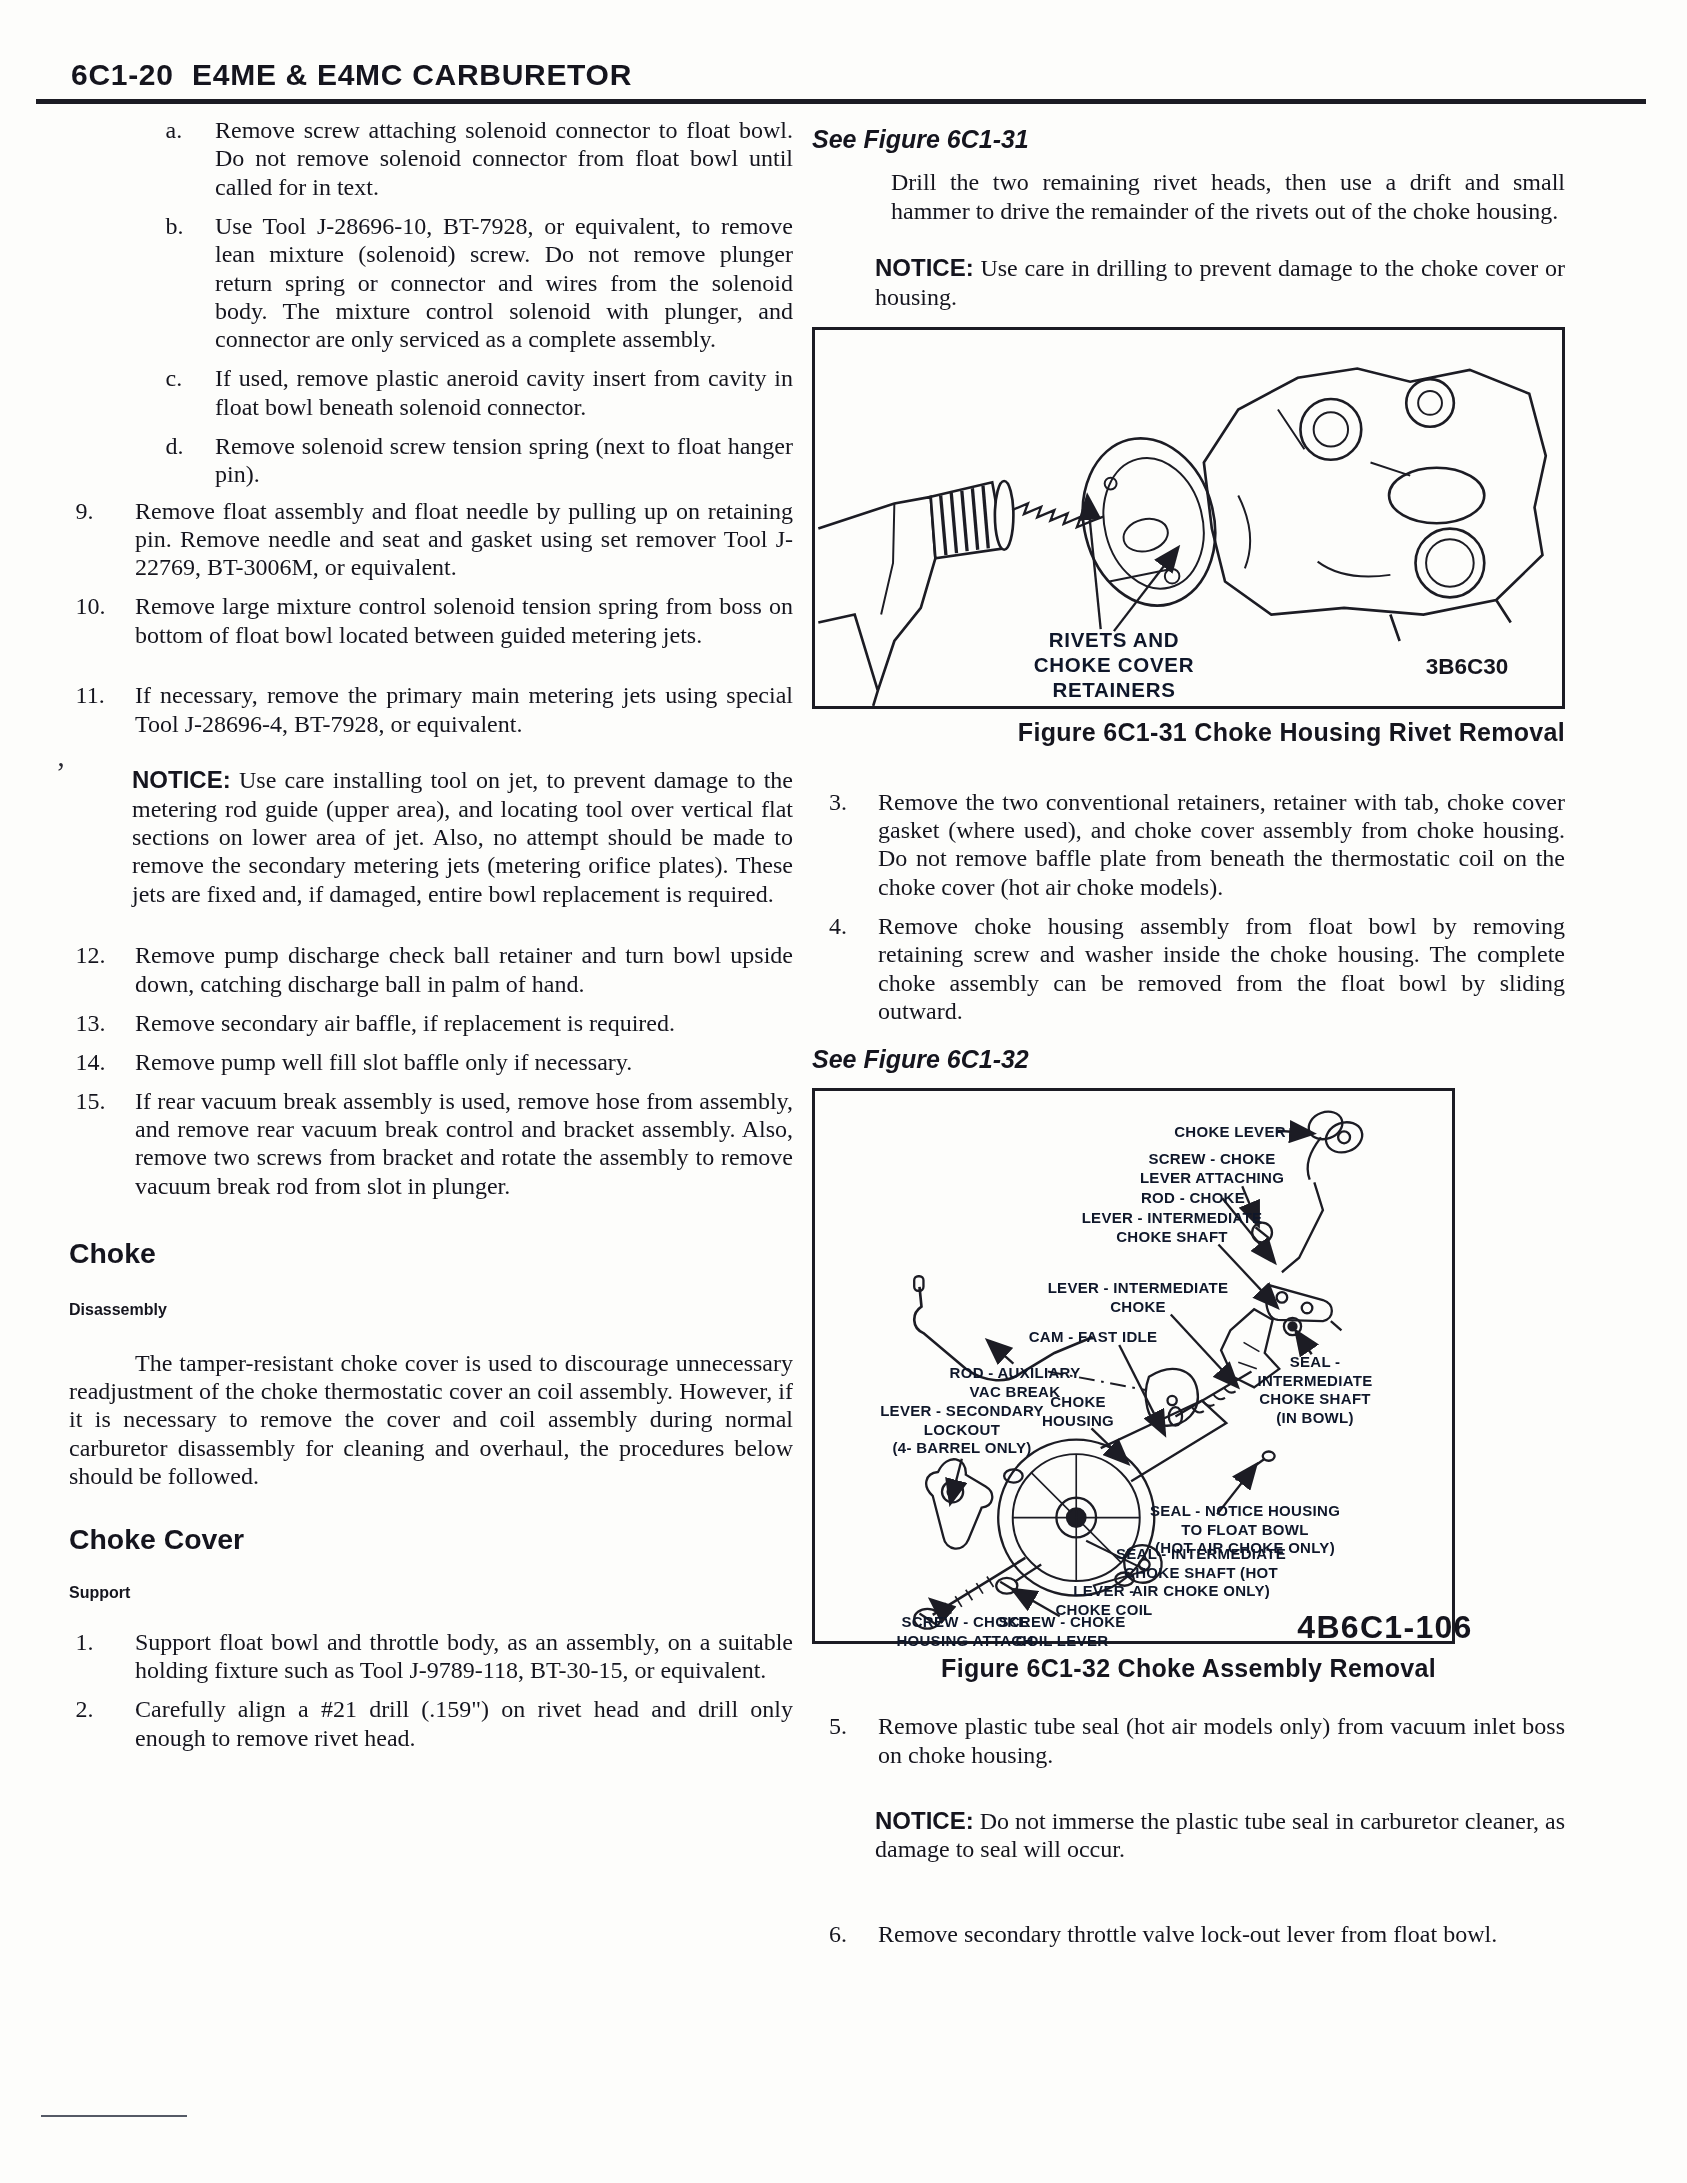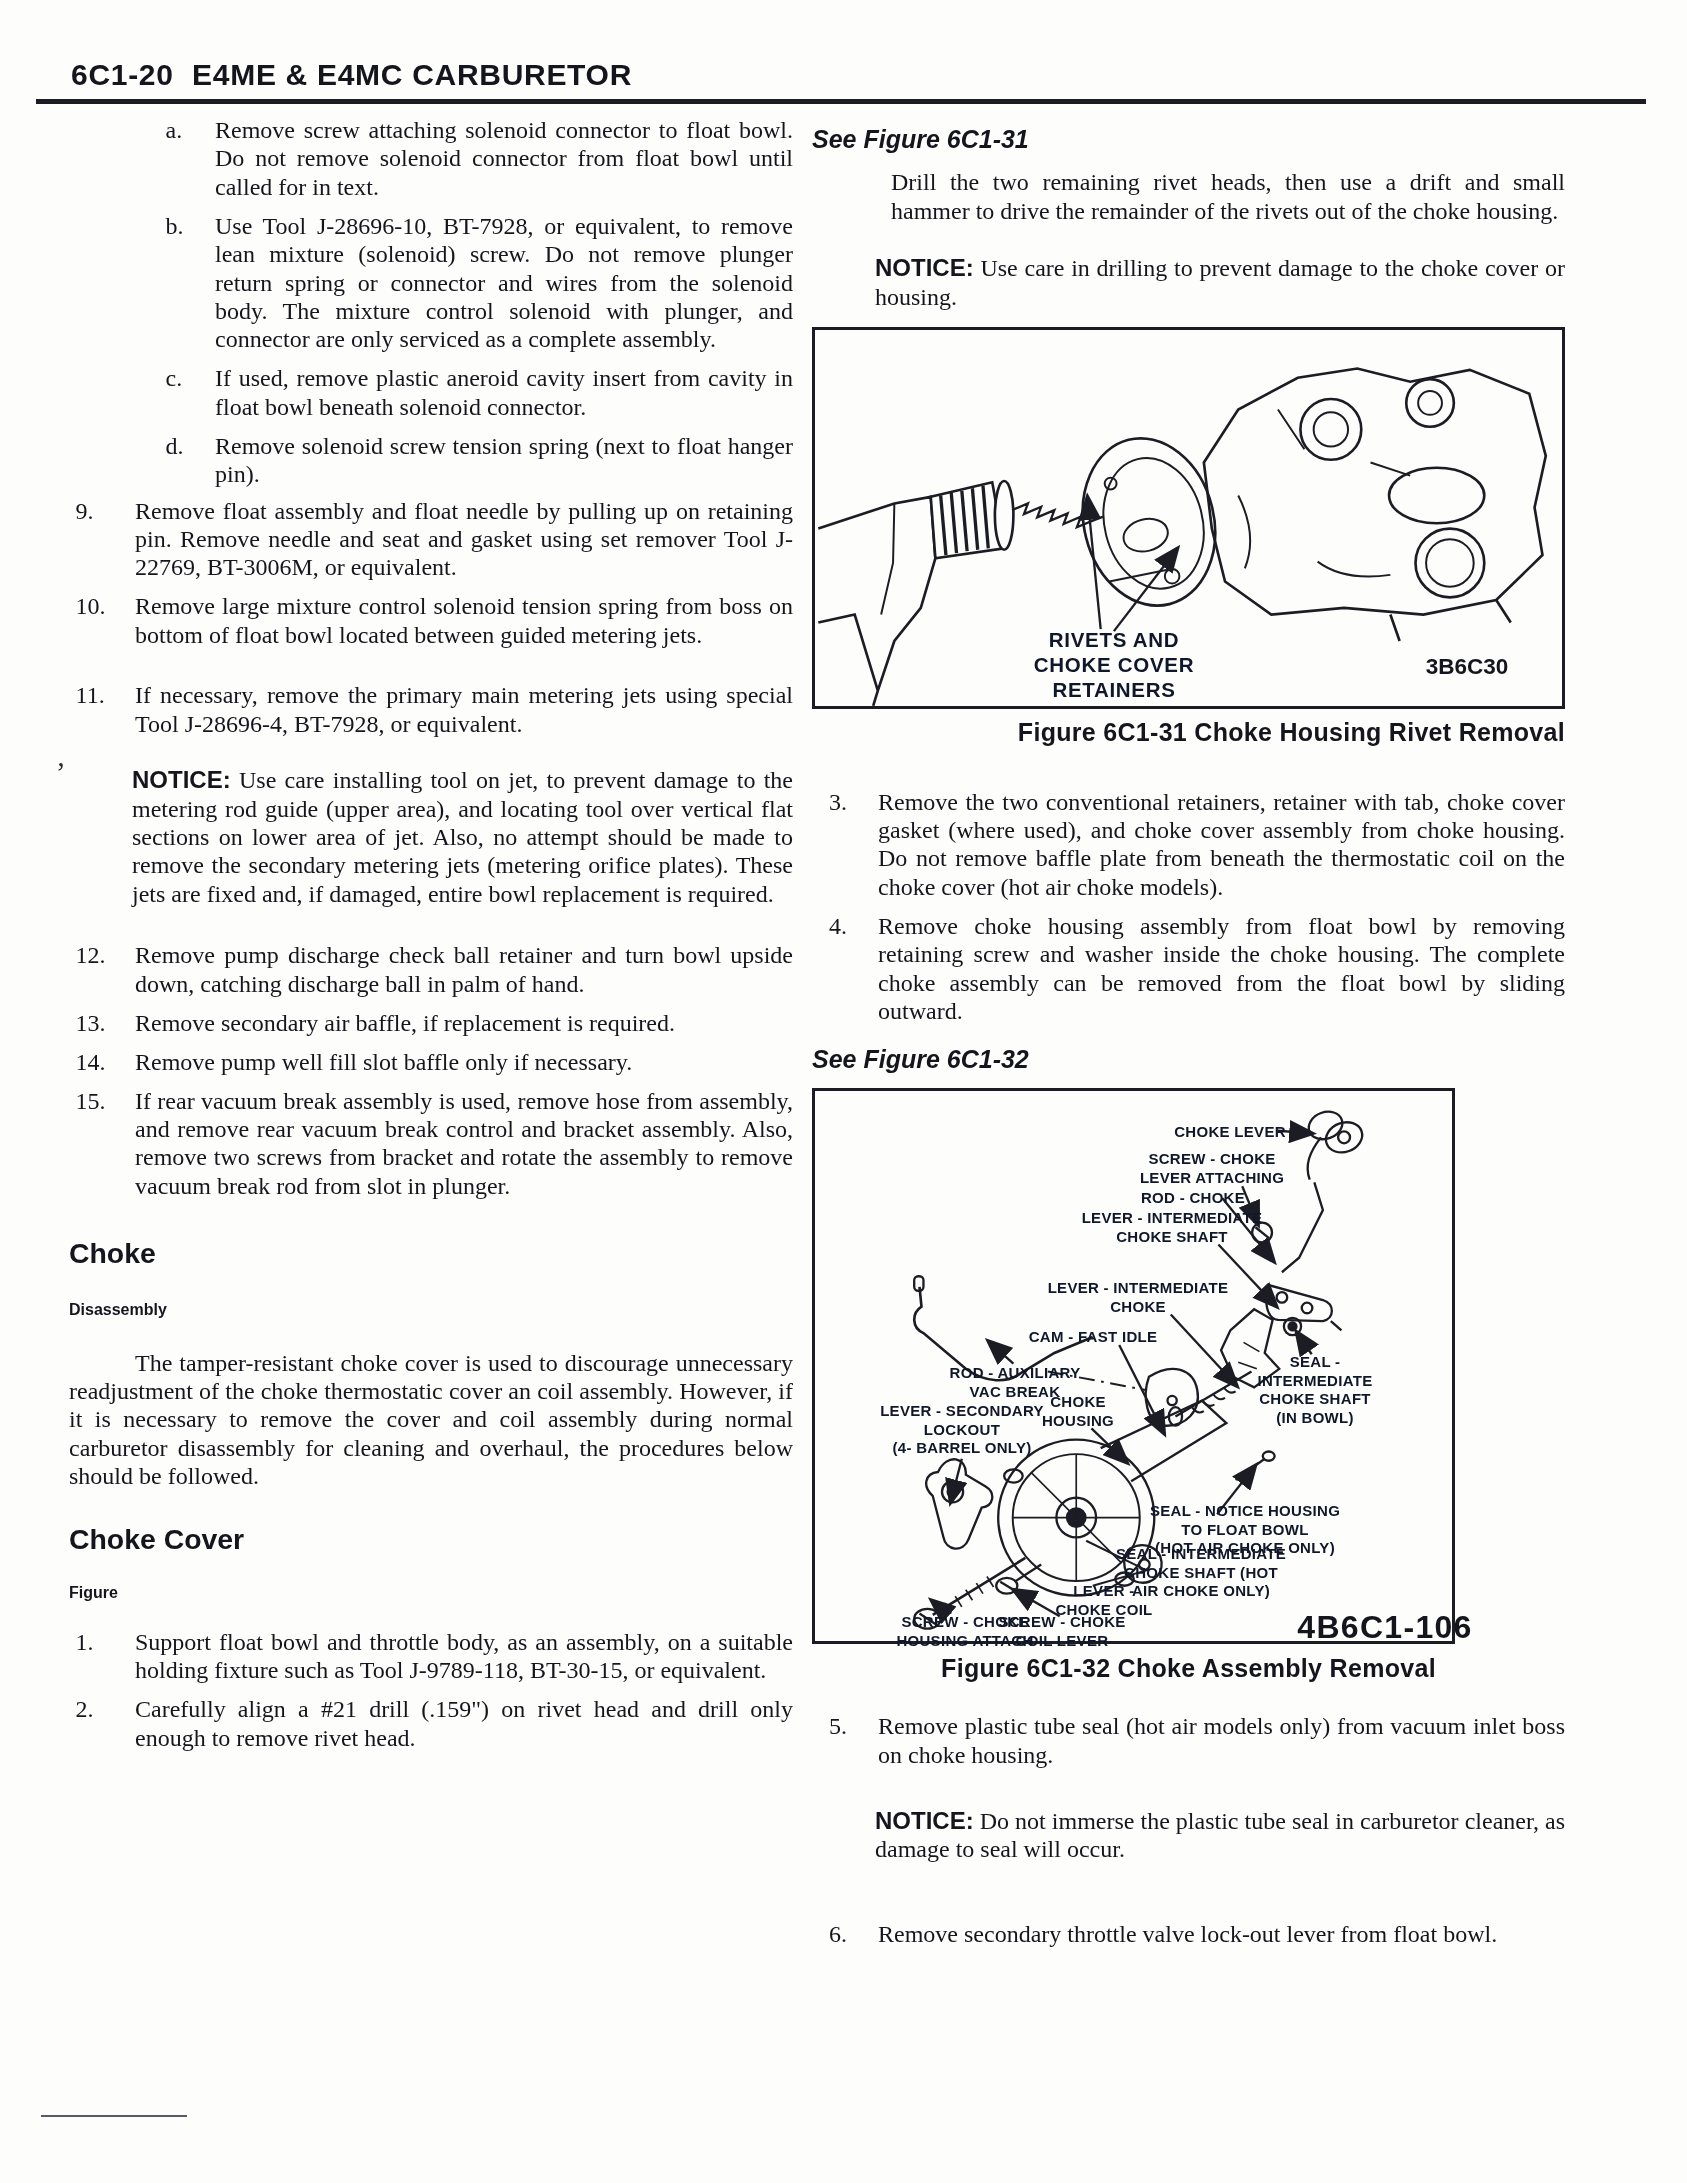--- a/index.html
+++ b/index.html
@@ -107,21 +107,21 @@
     <div class="item" style="margin-bottom:0;">
       <span class="m">15.</span>
       <span class="t">If rear vacuum break assembly is used, remove hose from assembly, and remove rear vacuum break control and bracket assembly. Also, remove two screws from bracket and rotate the assembly to remove vacuum break rod from slot in plunger.</span>
     </div>
 
 
     <div class="h1" style="margin-top:38px;">Choke</div>
     <div class="h2" style="margin-top:29px;">Disassembly</div>
     <div class="para-indent" style="margin-top:25px;">The tamper-resistant choke cover is used to discourage unnecessary readjustment of the choke thermostatic cover an coil assembly. However, if it is necessary to remove the cover and coil assembly during normal carburetor disassembly for cleaning and overhaul, the procedures below should be followed.</div>
     <div class="h1" style="margin-top:33px;">Choke Cover</div>
-    <div class="h2" style="margin-top:26.5px;">Figure</div>
+    <div class="h2" style="margin-top:26.5px;">Support</div>
 
     <div class="item" style="margin-top:21px;">
       <span class="m">1.</span>
       <span class="t">Support float bowl and throttle body, as an assembly, on a suitable holding fixture such as Tool J-9789-118, BT-30-15, or equivalent.</span>
     </div>
     <div class="item">
       <span class="m">2.</span>
       <span class="t">Carefully align a #21 drill (.159") on rivet head and drill only enough to remove rivet head.</span>
     </div>
   </div>

